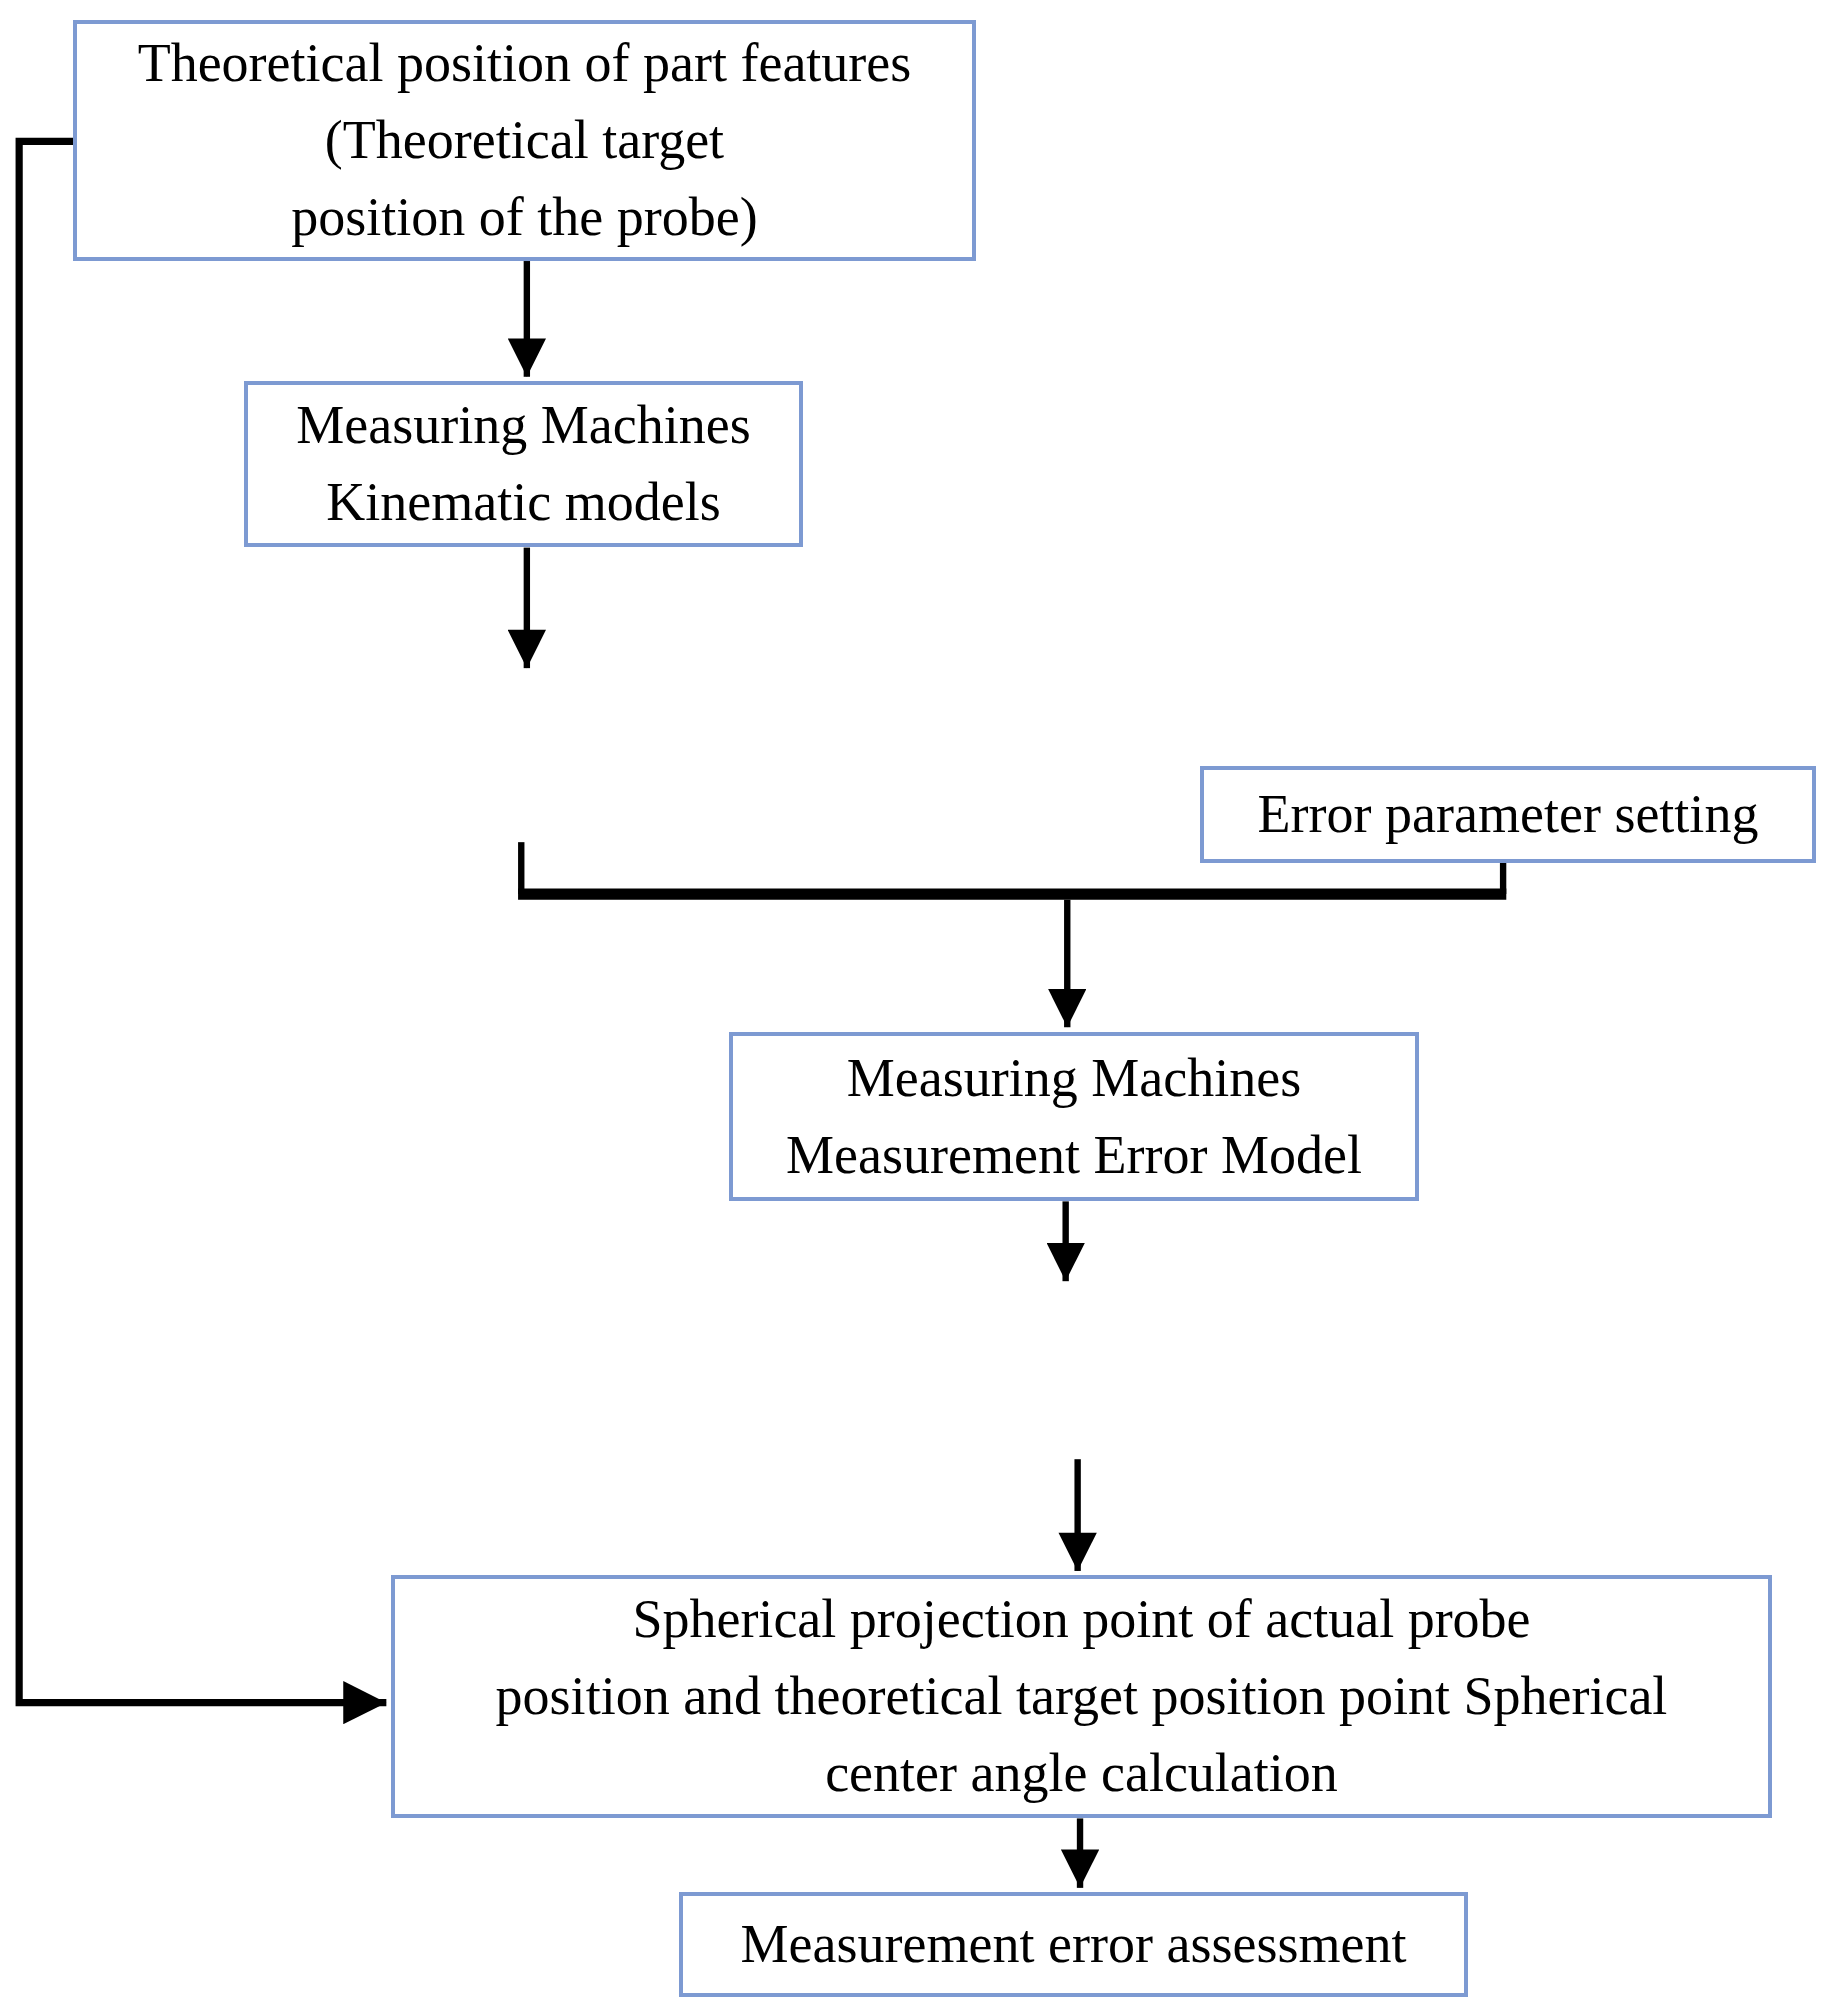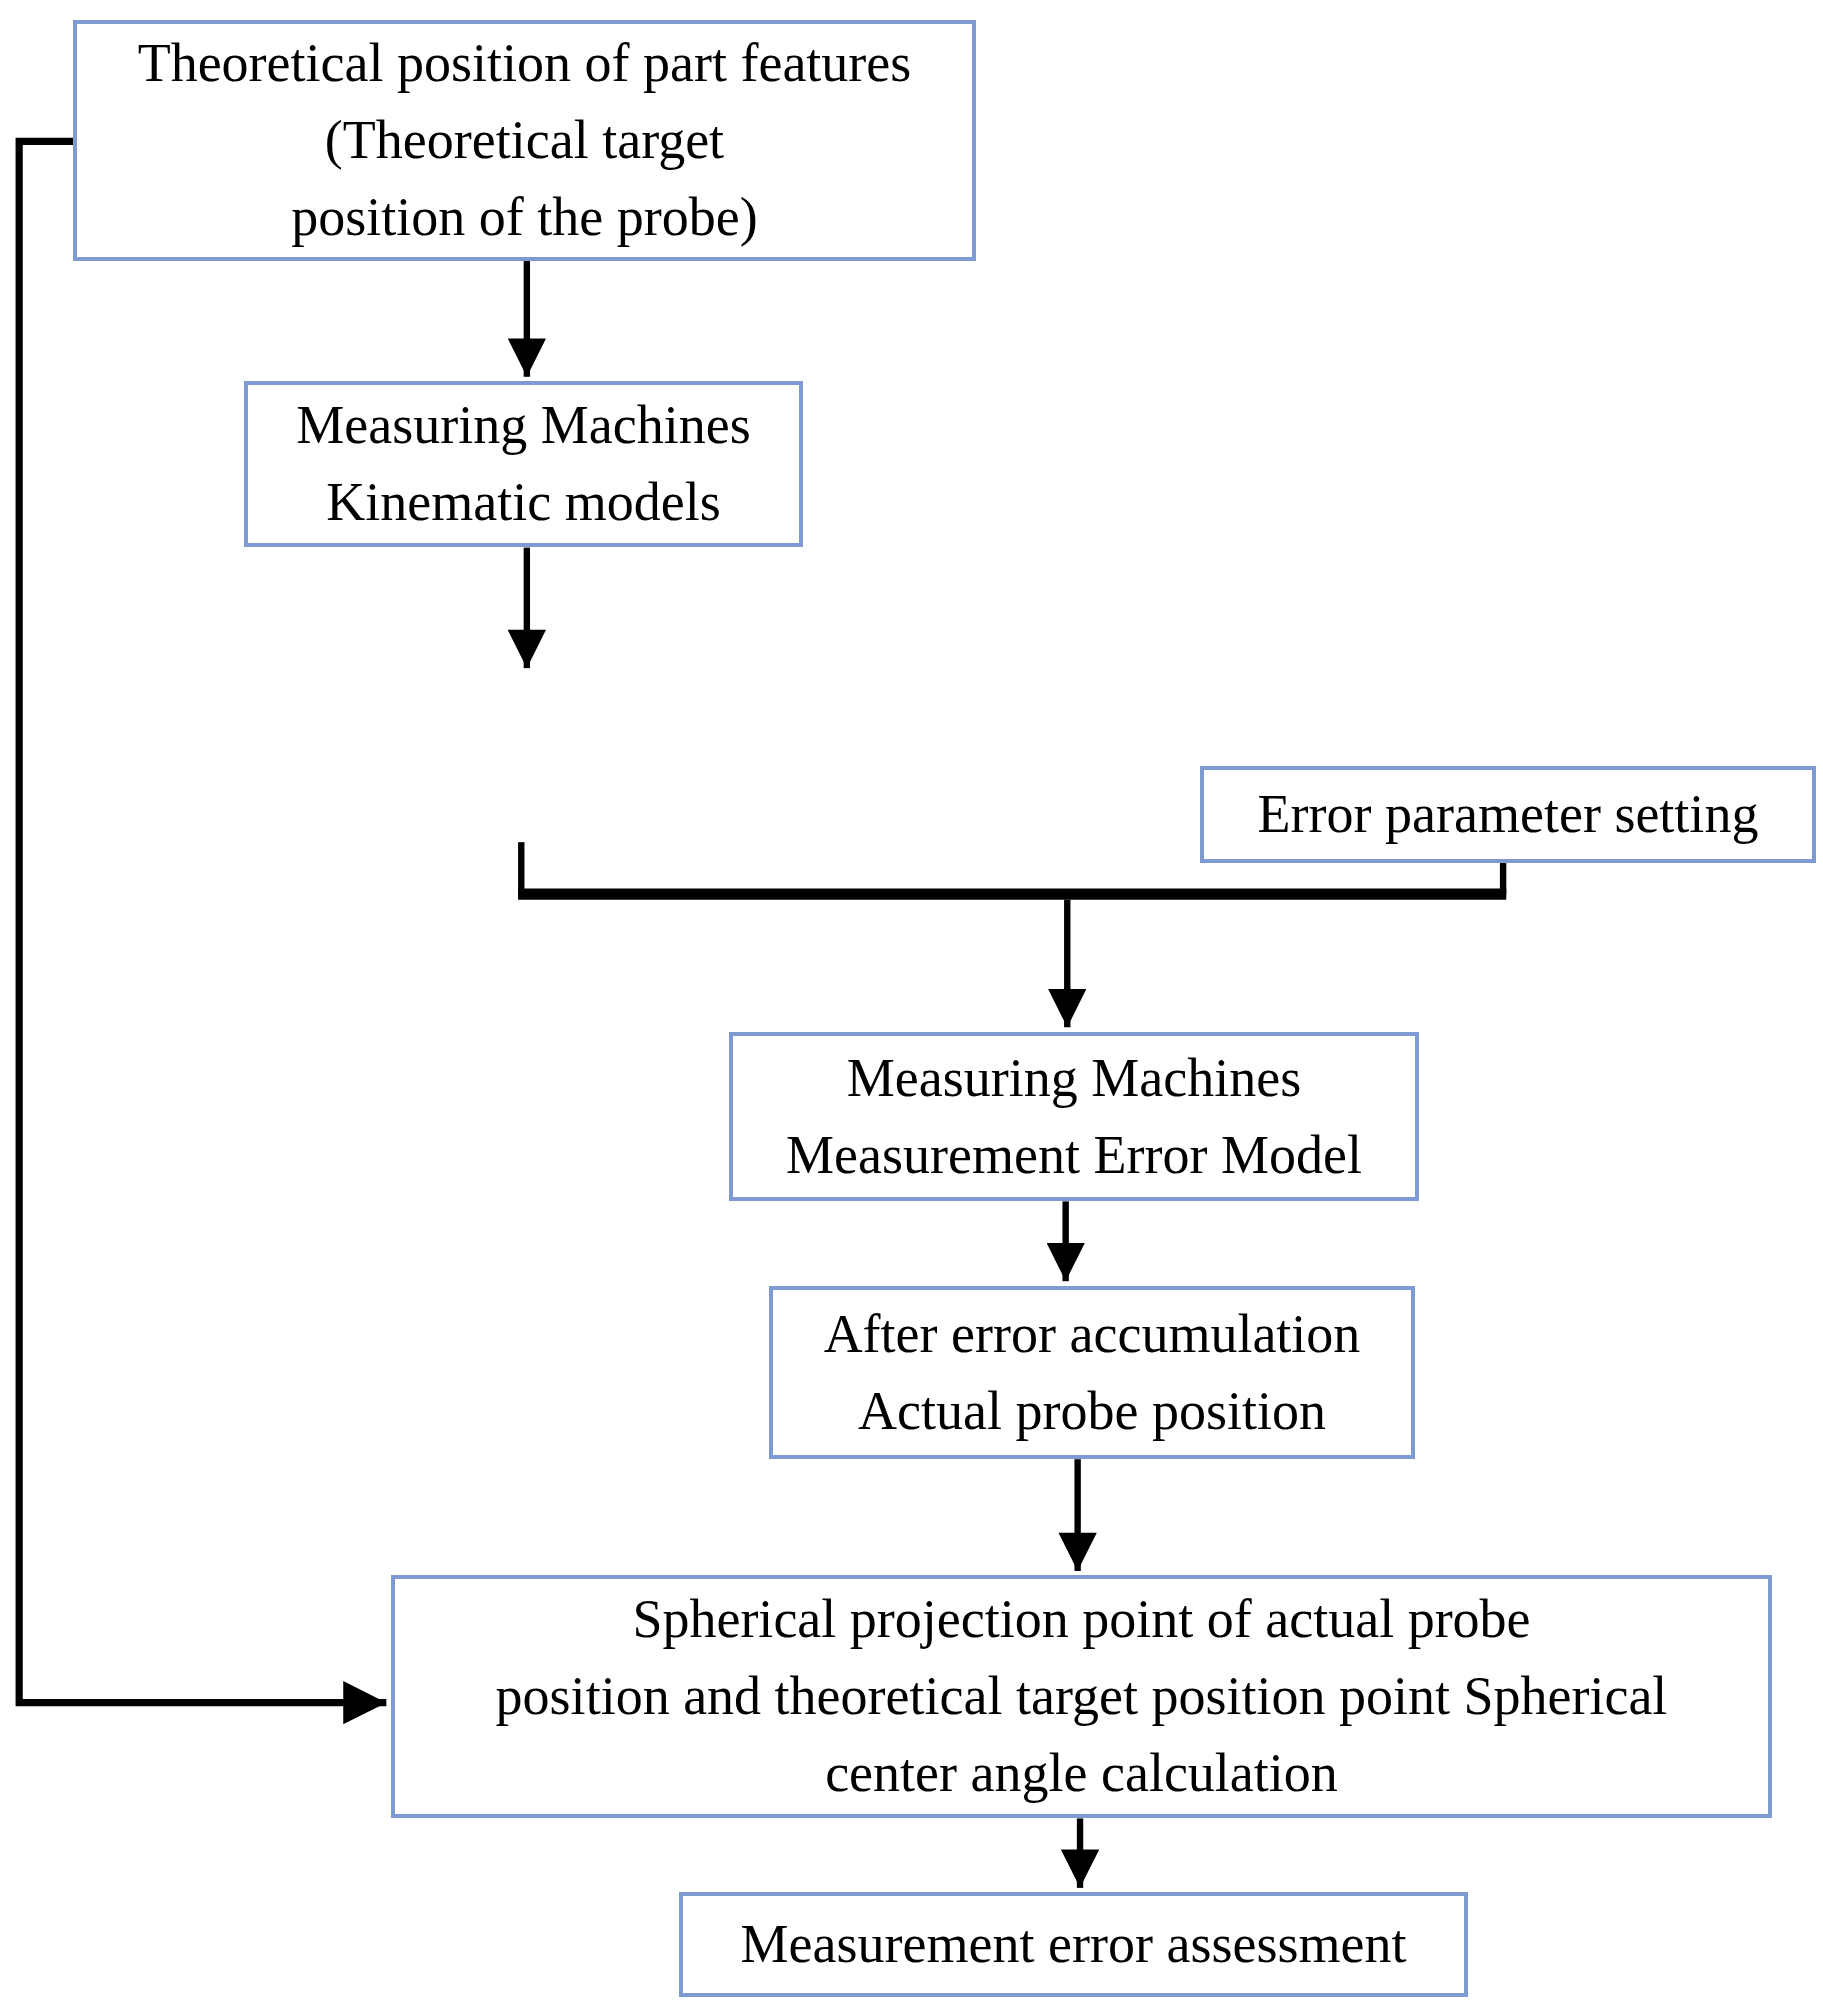--- a/index.html
+++ b/index.html
@@ -77,22 +77,20 @@
 
   <div class="node" style="left:244px; top:381px; width:559px; height:166px;">Measuring Machines
 Kinematic models</div>
 
 
   <div class="node" style="left:1200px; top:738px; width:616px; height:97px;margin-top:28px;">Error parameter setting</div>
 
   <div class="node" style="left:729px; top:1032px; width:690px; height:169px;">Measuring Machines
 Measurement Error Model</div>
 
-  <div class="node" style="left:769px; top:1286px; width:646px; height:173px;">After error accumulation
-Actual probe position</div>
 
   <div class="node" style="left:391px; top:1575px; width:1381px; height:243px;">Spherical projection point of actual probe
 position and theoretical target position point Spherical
 center angle calculation</div>
 
   <div class="node" style="left:679px; top:1892px; width:789px; height:105px;">Measurement error assessment</div>
 
 </div>
 
 

